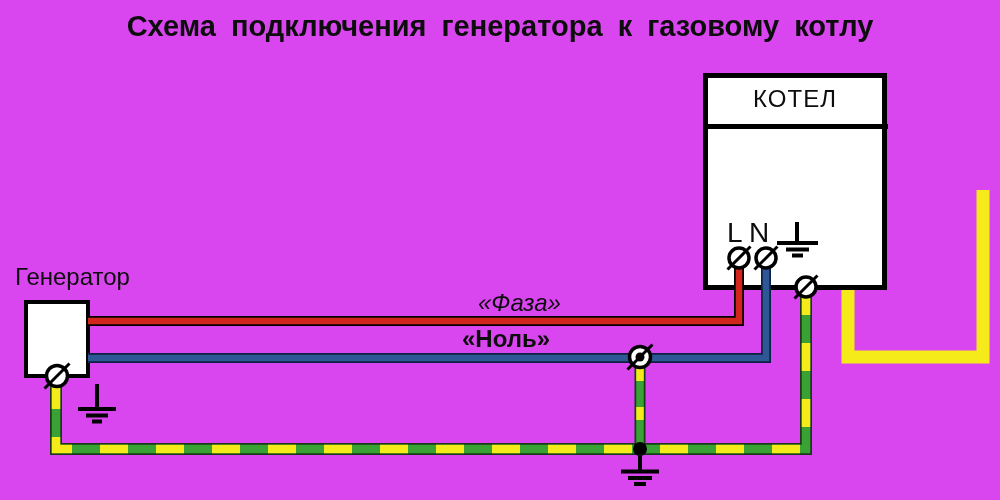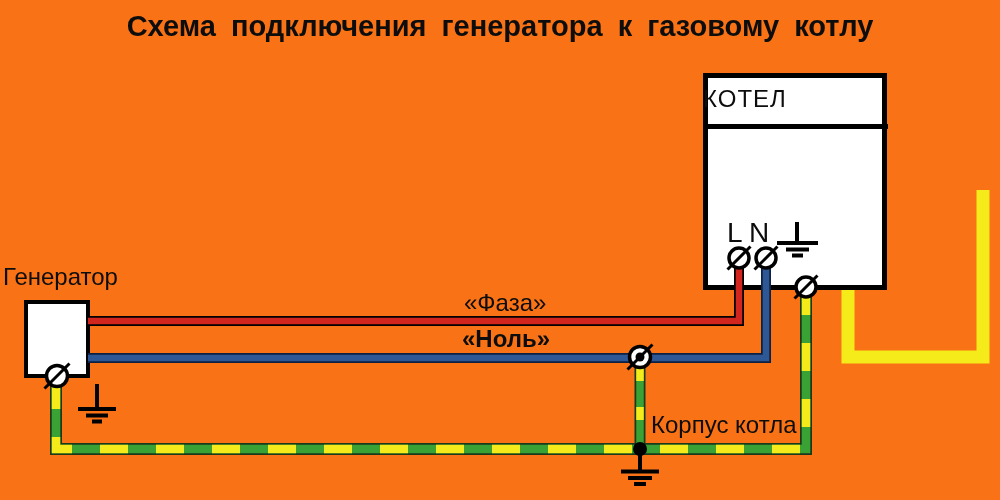--- a/index.html
+++ b/index.html
@@ -1,27 +1,27 @@
 <!DOCTYPE html>
 <html><head>
 <meta charset="utf-8">
 <style>
   html,body{margin:0;padding:0;background:#fff;}
   #stage{
-    position:relative;width:1000px;height:500px;background:#f97316;
+    position:relative;width:1000px;height:500px;background:#d946ef;
     font-family:"Liberation Sans", sans-serif;color:#0d0d0d;overflow:hidden;
   }
   .lbl{position:absolute;line-height:1;white-space:nowrap;color:#0d0d0d;}
   .title{
     left:0;right:0;top:12px;text-align:center;
     font-size:29px;font-weight:bold;word-spacing:7px;letter-spacing:0px;
   }
   .diagram-label{font-size:24px;font-weight:400;}
   .terminal-letter{font-size:28px;font-weight:400;}
-  .kotel{left:703px;width:184px;top:87px;font-size:24px;letter-spacing:1px;}
+  .kotel{left:703px;width:184px;top:87px;text-align:center;font-size:24px;letter-spacing:1px;}
   svg{position:absolute;left:0;top:0;}
 </style>
 </head>
 <body>
 
 <div id="stage">
 
   <svg width="1000" height="500" viewBox="0 0 1000 500">
 
     <polyline points="848,284 848,357 983,357 983,190" fill="none" stroke="#f5eb1a" stroke-width="13" stroke-linejoin="miter"></polyline>
@@ -94,25 +94,24 @@
     <g stroke="#000000" stroke-width="4">
       <line x1="640" y1="453" x2="640" y2="470"></line>
       <line x1="621" y1="471.5" x2="659" y2="471.5"></line>
       <line x1="628" y1="478" x2="652" y2="478"></line>
       <line x1="634" y1="484" x2="646" y2="484"></line>
     </g>
   </svg>
 
   <div class="lbl title">Схема подключения генератора к газовому котлу</div>
 
-  <div class="lbl diagram-label" style="left:3px;top:265px;text-align:right;">Генератор</div>
+  <div class="lbl diagram-label" style="left:15px;top:265px;text-align:right;">Генератор</div>
 
   <div class="lbl kotel">КОТЕЛ</div>
 
   <div class="lbl terminal-letter" style="left:727px;top:219px;">L</div>
   <div class="lbl terminal-letter" style="left:749px;top:219px;">N</div>
 
-  <div class="lbl diagram-label" style="left:464px;top:291px;">«Фаза»</div>
+  <div class="lbl diagram-label" style="left:478px;top:291px;font-style:italic;">«Фаза»</div>
   <div class="lbl diagram-label" style="left:462px;top:327px;font-weight:bold;">«Ноль»</div>
 
-  <div class="lbl diagram-label" style="left:651px;top:413px;">Корпус котла</div>
 
 </div>
 
 </body></html>

